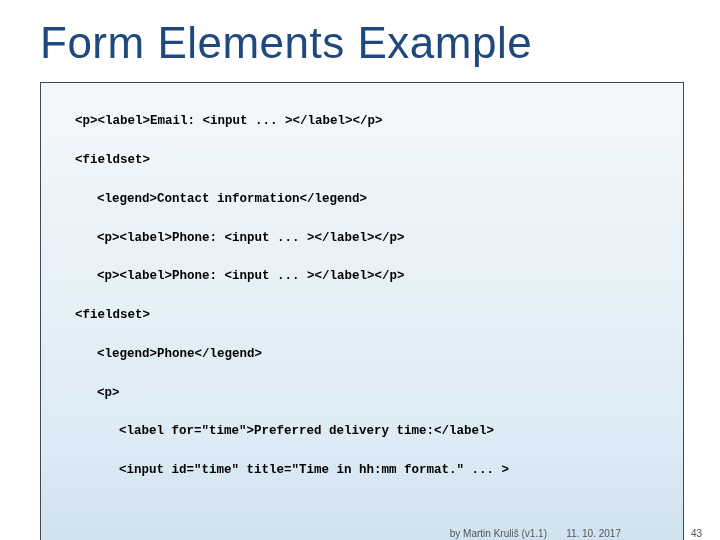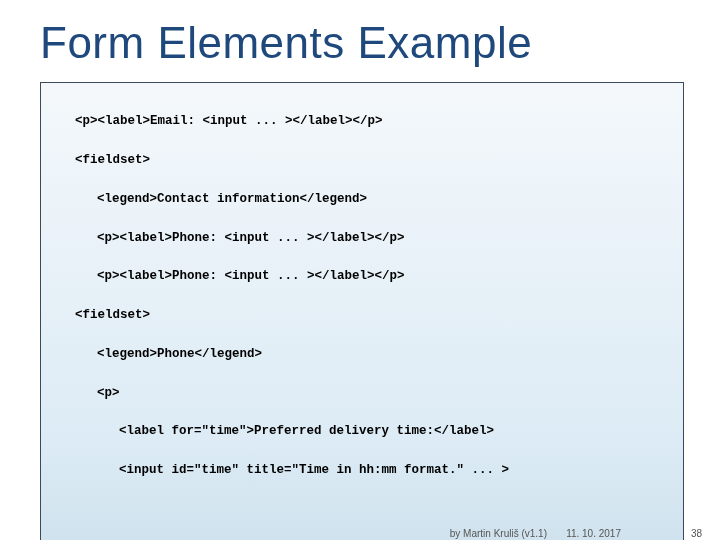--- a/index.html
+++ b/index.html
@@ -70,14 +70,14 @@
 
 
 
 
 
 </div>
 
 <div class="footer">
   <span class="author">by Martin Kruliš (v1.1)</span>
   <span class="date">11. 10. 2017</span>
-  <span class="page">38</span>
+  <span class="page">43</span>
 </div>
 
 </body></html>

